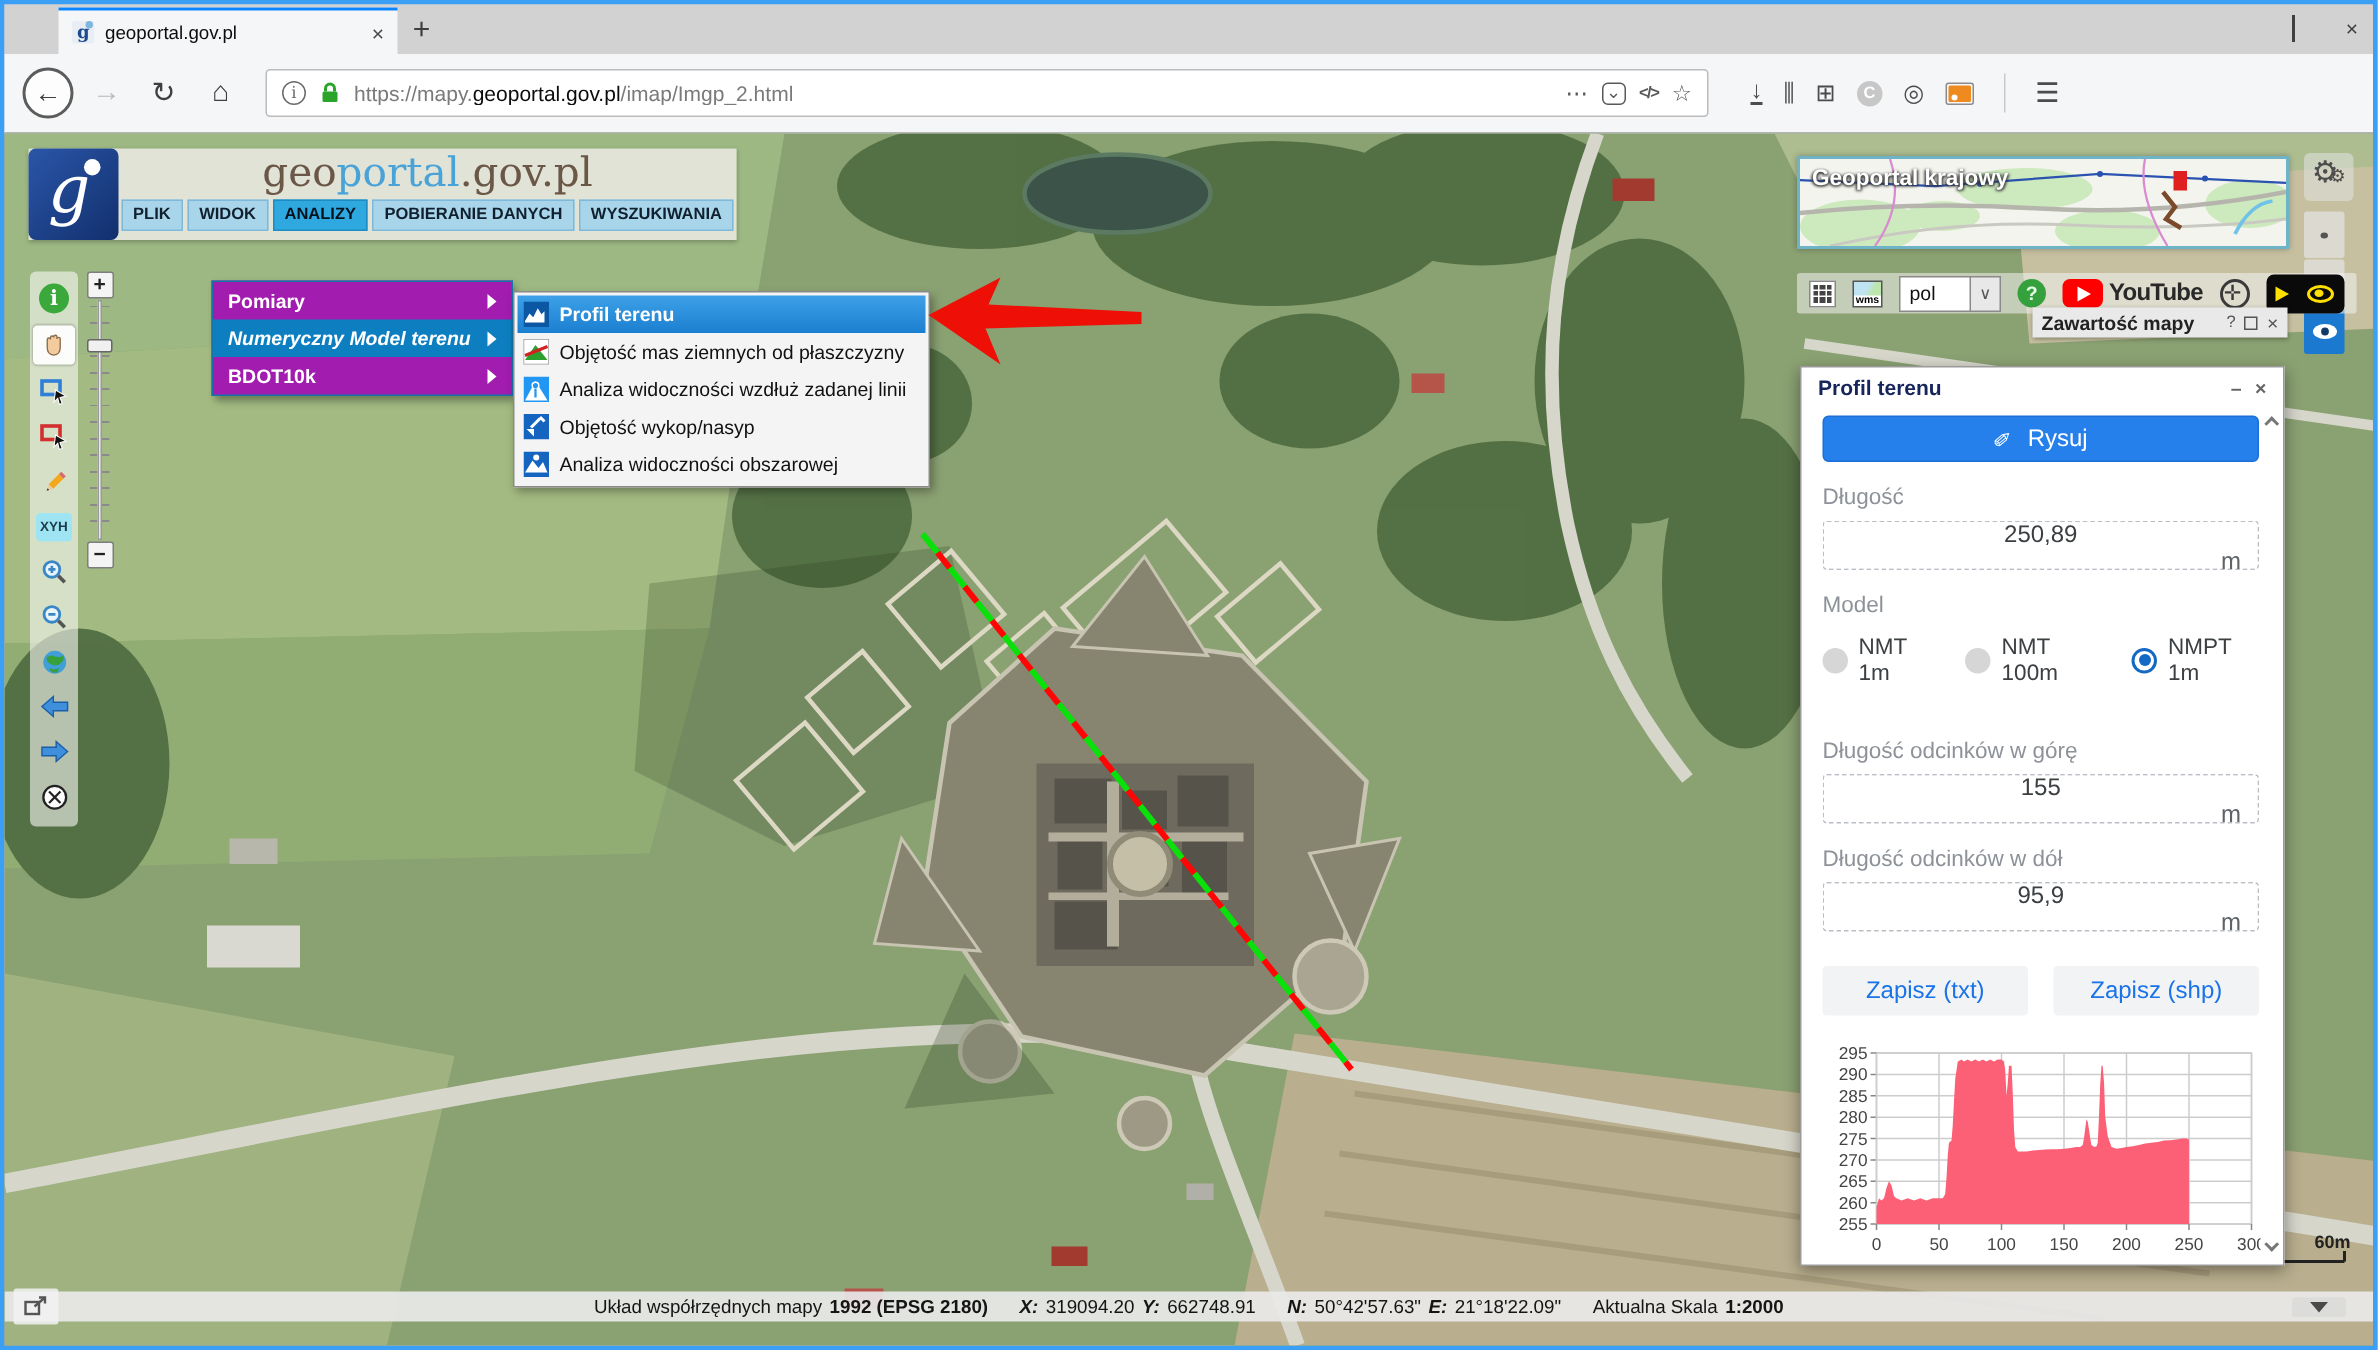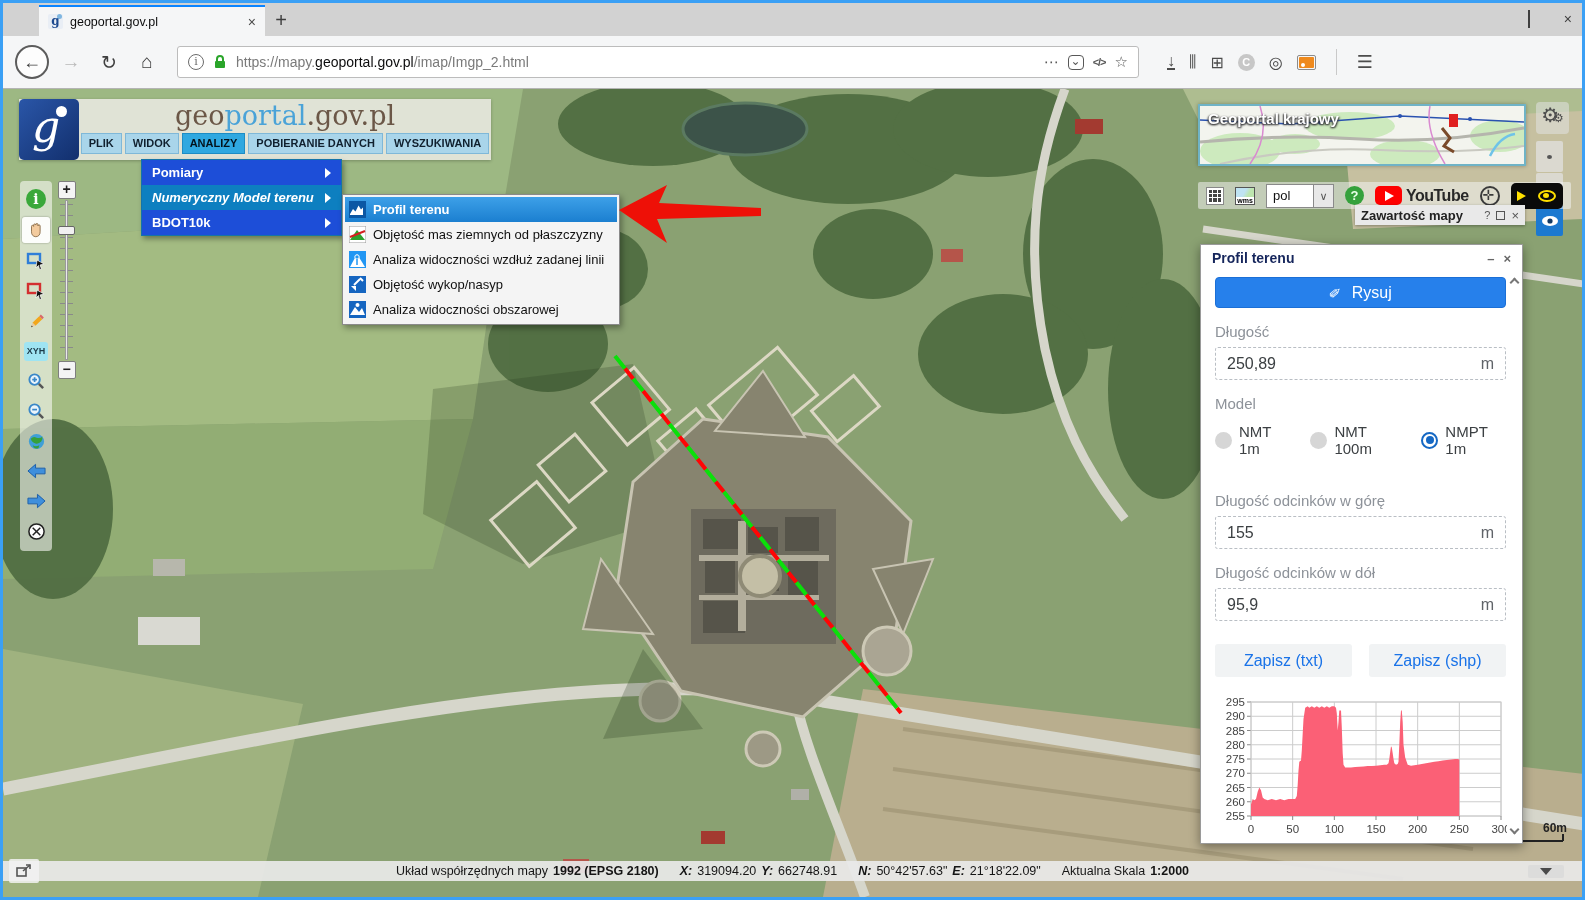--- a/index.html
+++ b/index.html
@@ -48,21 +48,21 @@
   .gp-logo span { position:absolute; left:13px; top:2px; color:#fff; font-family:"DejaVu Serif",serif; font-size:44px; line-height:52px; font-style:italic; }
   .gp-logo::after { content:''; position:absolute; right:12px; top:7px; width:11px; height:11px; border-radius:50%; background:#fff; }
   .gp-right { flex:1; display:flex; flex-direction:column; align-items:center; }
   .gp-title { font-family:"DejaVu Serif",serif; font-size:27px; line-height:32px; color:#6b5747; margin-top:1px; }
   .gp-title .t-portal { color:#4aa3d8; }
   .gp-menu { display:flex; gap:3px; margin-top:1px; }
   .gp-menu-btn { background:#a9d5ea; border:1px solid #7fb8d8; font-size:11px; font-weight:bold; padding:3px 7px 4px; color:#10202e; white-space:nowrap; }
   .gp-menu-btn.active { background:#2fa8e0; border-color:#1d8cc4; color:#03121c; }
 
   
-  .dropdown { position:absolute; left:138px; top:70px; width:201px; background:#1d4ed8; border:1px solid #1474a8; box-shadow:2px 3px 5px rgba(0,0,0,.35); }
+  .dropdown { position:absolute; left:138px; top:98px; width:201px; background:#a21caf; border:1px solid #1474a8; box-shadow:2px 3px 5px rgba(0,0,0,.35); }
   .dd-item { height:25px; display:flex; align-items:center; color:#fff; font-weight:bold; font-size:13px; padding:0 10px; }
   .dd-item.active { background:#0d7fc0;font-style:italic; }
   .dd-arrow { margin-left:auto; width:0; height:0; border-left:6px solid #fff; border-top:5px solid transparent; border-bottom:5px solid transparent; }
   .submenu { position:absolute; left:339px; top:105px; width:278px; background:#f4f4f4; border:1px solid #8a8a8a; box-shadow:2px 3px 6px rgba(0,0,0,.35); padding:2px; }
   .sm-item { height:25px; display:flex; align-items:center; gap:7px; font-size:13px; color:#111; padding:0 4px; }
   .sm-item.active { background:linear-gradient(#3da0e8,#1b7fd0); color:#fff; font-weight:bold; }
   .sm-icon { width:17px; height:17px; flex:none; }
 
   .red-arrow { position:absolute; left:612px; top:92px; }
 
@@ -117,21 +117,21 @@
   .cb-box { width:9px; height:9px; border:1.3px solid #555; }
 
   
   .panel { position:absolute; left:1197px; top:155px; width:323px; height:600px; background:#fff; border:1px solid #9a9a9a; box-shadow:0 3px 10px rgba(0,0,0,.4); }
   .panel-header { height:26px; display:flex; align-items:center; padding:0 11px; font-weight:bold; color:#16265c; font-size:14px; }
   .ph-btns { margin-left:auto; display:flex; gap:9px; color:#666; font-size:13px; align-items:center; }
   .panel-body { padding:6px 16px 0 14px; }
   .draw-btn { width:100%; height:31px; background:#2680eb; border:1px solid #1b6fd6; color:#fff; border-radius:4px; font-size:16px; display:flex; align-items:center; justify-content:center; gap:10px; }
   .pencil-w { transform:rotate(-40deg); font-size:15px; }
   .fld-label { color:#8d9299; font-size:15px; margin:15px 0 7px; }
-  .fld-input { height:33px; border:1px dashed #b9bec4; border-radius:3px; display:flex; align-items:center; padding:0 11px; font-size:16px; color:#3c4043; }
+  .fld-input { height:33px; border:1px dashed #b9bec4; border-radius:3px; display:flex; align-items:center; padding:0 11px; font-size:16px; color:#3c4043;flex-direction:column; }
   .fld-unit { margin-left:auto; color:#5f6368; }
   .radio-row { display:flex; gap:20px; margin-top:11px; font-size:15px; color:#3c4043; align-items:center; }
   .radio-opt { display:flex; align-items:center; gap:7px; }
   .radio { width:17px; height:17px; border-radius:50%; background:#d6d6d6; position:relative; flex:none; }
   .radio.checked { background:#fff; border:2px solid #1568c4; }
   .radio.checked::after { content:''; position:absolute; inset:2.5px; border-radius:50%; background:#1568c4; }
   .save-row { display:flex; gap:17px; margin-top:23px; }
   .save-btn { flex:1; height:33px; background:#f1f3f4; border-radius:3px; color:#1a73e8; font-size:16px; display:flex; align-items:center; justify-content:center; }
   .chart-wrap { margin-top:15px; }
   .pscroll { position:absolute; right:2px; width:12px; height:12px; display:flex; align-items:center; justify-content:center; color:#777; }

